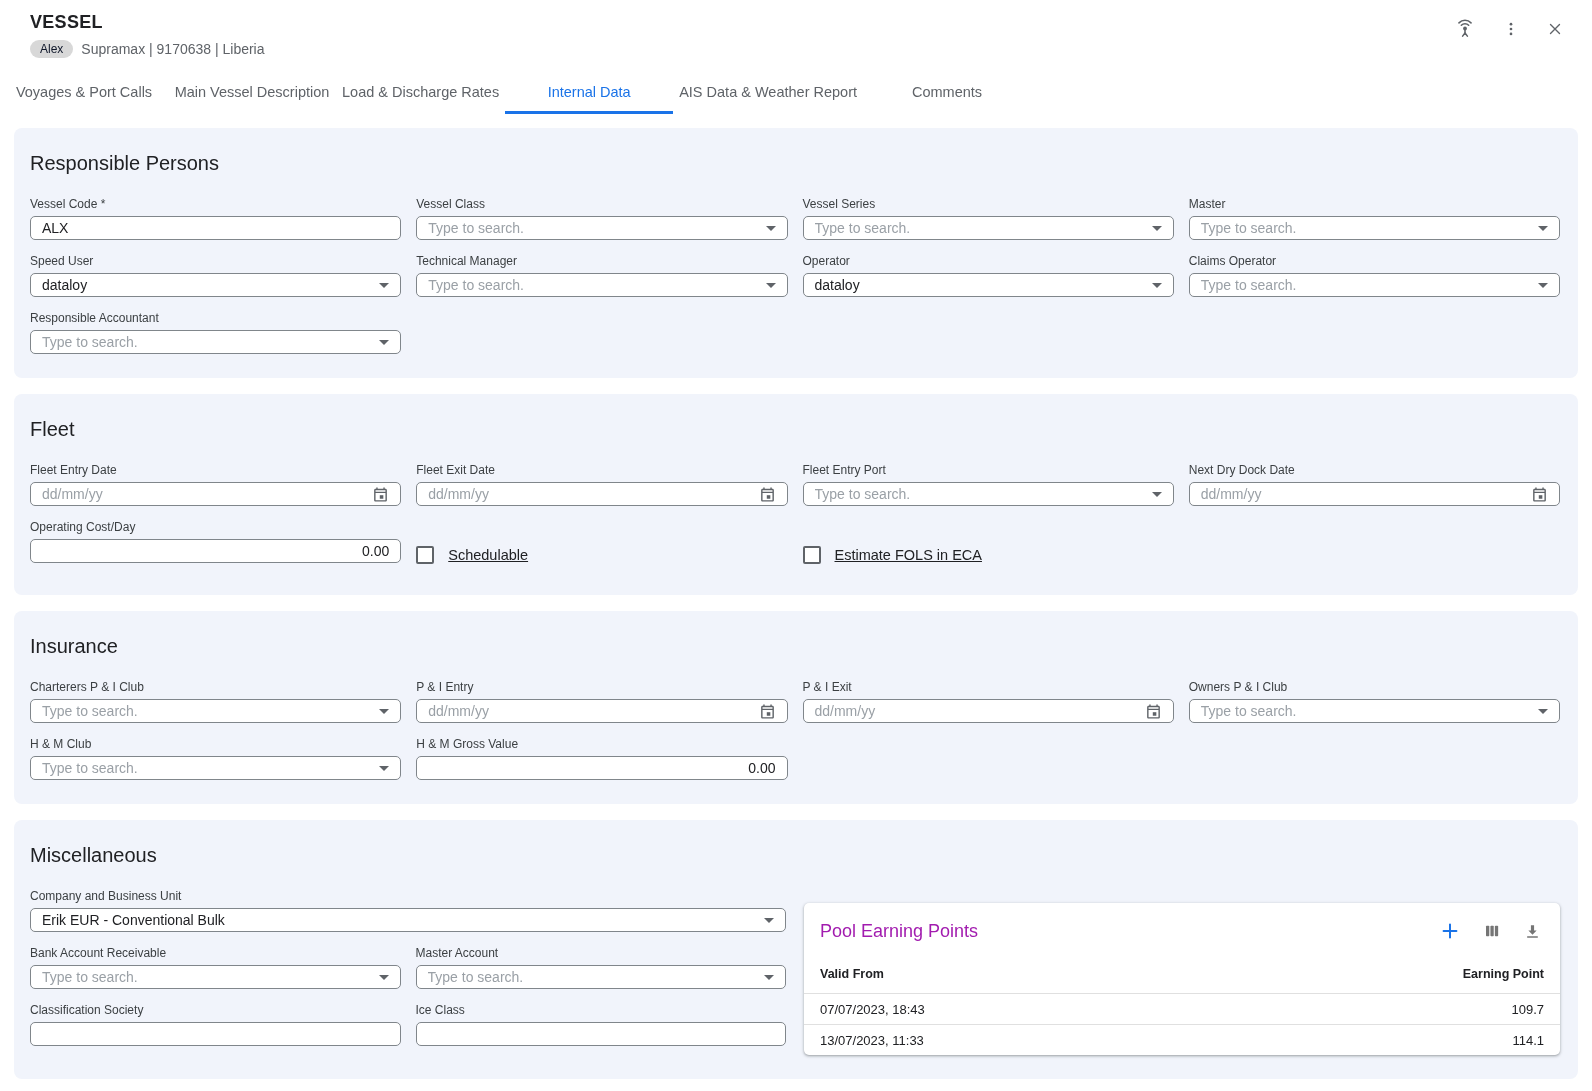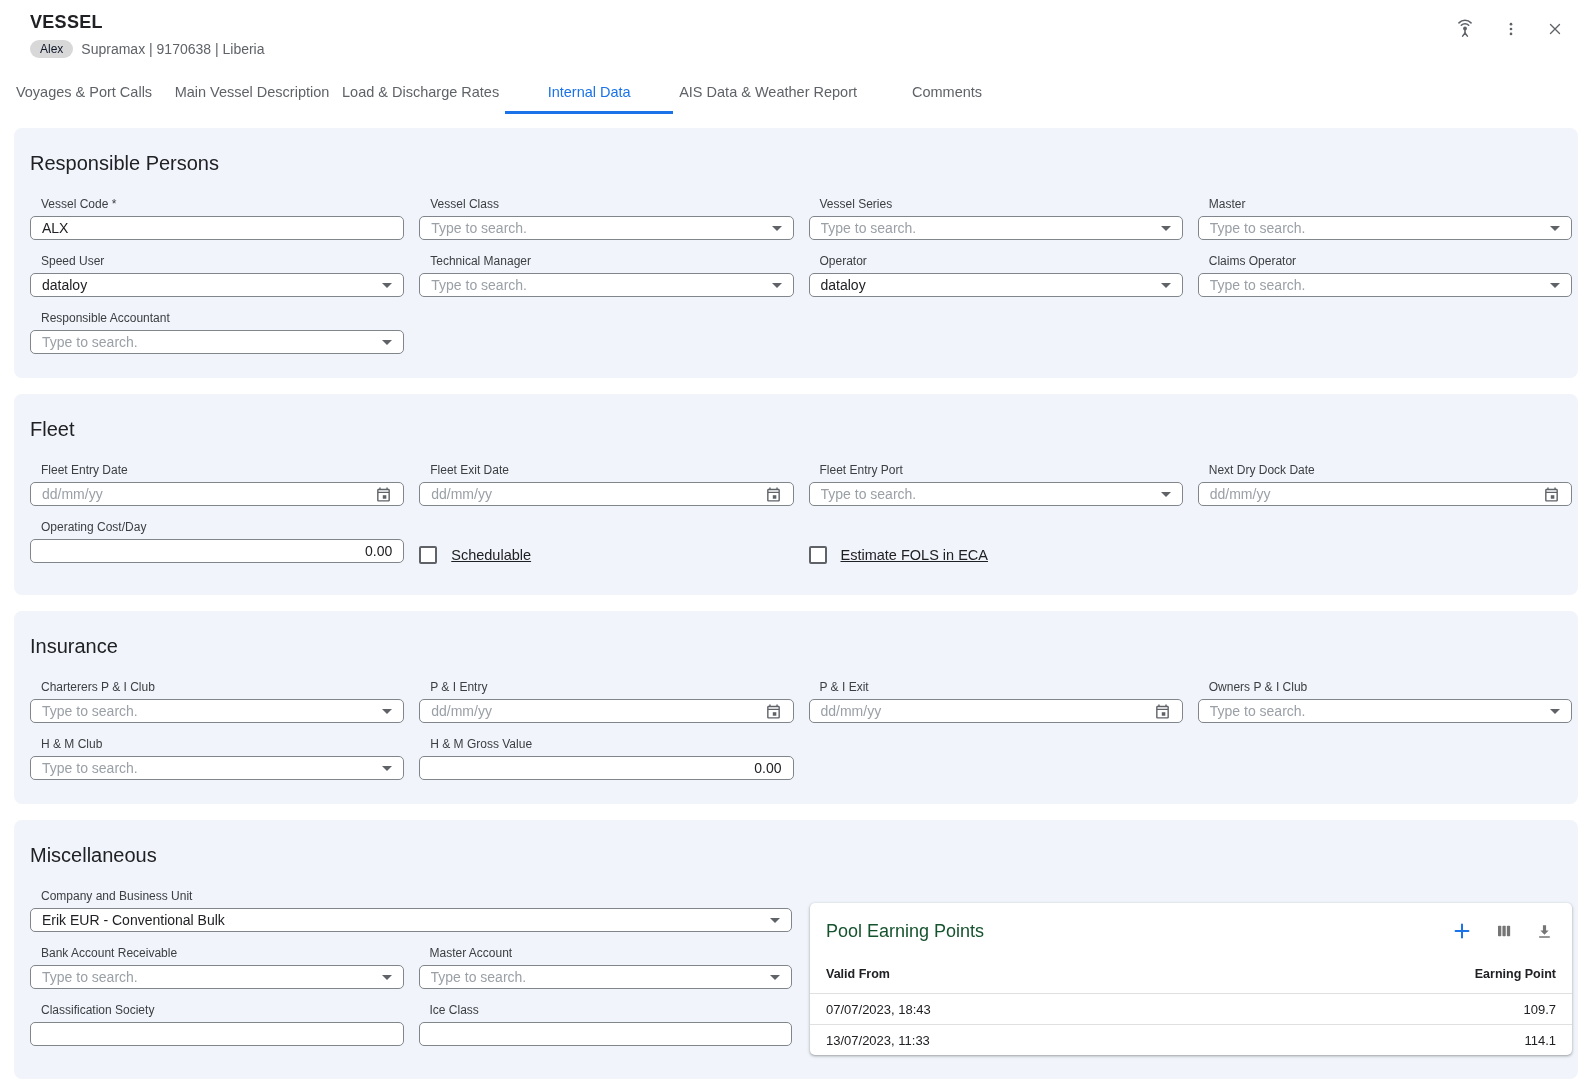--- a/index.html
+++ b/index.html
@@ -19,29 +19,29 @@
   .hdr-icons { display:flex; align-items:center; gap:26px; margin-top:6px; }
   .hdr-icons .icon-btn { cursor:pointer; display:flex; align-items:center; }
 
   
   .tabbar { display:flex; margin-top:14px; }
   .tab { min-width:168px; text-align:center; padding:12px 6px 11px; font-size:14.5px; color:#5f6368;
          border-bottom:3px solid transparent; cursor:pointer; white-space:nowrap; }
   .tab.active { color:#1a73e8; border-bottom-color:#1a73e8; }
 
   
-  .card { margin:14px 14px 16px; background:#f1f4fb; border-radius:8px; padding:14px 6px 24px 16px; }
+  .card { margin:14px 14px 16px; background:#f1f4fb; border-radius:8px; padding:14px 18px 24px 16px; }
   .card-title { font-size:20px; color:#202124; margin:10px 0 22px; font-weight:400; }
 
   .grid4 { display:grid; grid-template-columns:repeat(4,1fr); column-gap:15px; row-gap:14px; }
   .grid2 { display:grid; grid-template-columns:1fr 1fr; column-gap:15px; row-gap:14px; align-content:start; }
   .span2 { grid-column:1 / -1; }
 
   .field {}
-  .field-label { font-size:12px; color:#3c4043; margin-bottom:4px; height:15px; line-height:15px;margin-left:11px; }
+  .field-label { font-size:12px; color:#3c4043; margin-bottom:4px; height:15px; line-height:15px; }
   .box { display:flex; align-items:center; height:24px; background:#ffffff; border:1px solid #80868b;
          border-radius:5px; padding:0 11px; }
   .box input { border:none; outline:none; background:transparent; flex:1; min-width:0;
                font-family:"Liberation Sans", sans-serif; font-size:14px; color:#202124; padding:0; }
   .box input::placeholder { color:#9aa0a6; }
   .box input.num { text-align:right; }
   .arrow { width:0; height:0; border-left:5px solid transparent; border-right:5px solid transparent;
            border-top:5px solid #5f6368; margin-left:8px; cursor:pointer; flex:none; }
   .cal { margin-left:8px; cursor:pointer; flex:none; display:flex; }
 
@@ -50,21 +50,21 @@
            border:2px solid #5f6368; border-radius:2px; background:#fff; cursor:pointer; }
   .check-label { font-size:14.5px; color:#202124;text-decoration:underline; }
 
   
   .misc-grid { display:grid; grid-template-columns:1fr 1fr; column-gap:18px; align-items:start; }
 
   
   .panel { background:#ffffff; border-radius:5px; margin-top:14px;
            box-shadow:0 1px 2px rgba(60,64,67,.3), 0 1px 3px 1px rgba(60,64,67,.15); overflow:hidden; }
   .panel-head { display:flex; justify-content:space-between; align-items:center; padding:17px 18px 12px 16px; }
-  .panel-title { font-size:18px; color:#14532d; }
+  .panel-title { font-size:18px; color:#a21caf; }
   .panel-icons { display:flex; align-items:center; gap:22px; }
   .panel-icons .icon-btn { cursor:pointer; display:flex; }
   .tbl-head { display:flex; justify-content:space-between; padding:13px 16px 12px; font-size:12.5px; font-weight:bold; color:#202124; }
   .tbl-row { display:flex; justify-content:space-between; padding:0 16px; height:31px; align-items:center;
              border-top:1px solid #e0e0e0; font-size:13px; color:#202124; cursor:pointer; }
 </style>
 </head>
 <body>
 
 <div class="app-header">

